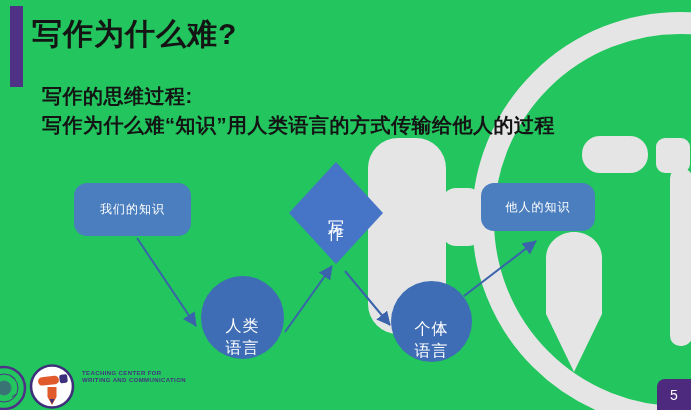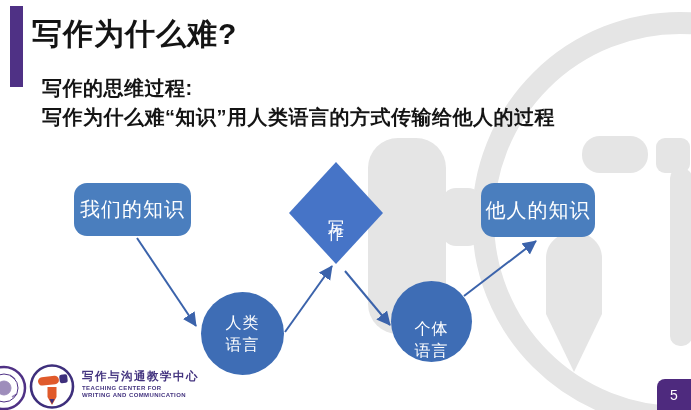--- a/index.html
+++ b/index.html
@@ -1,36 +1,36 @@
 <!DOCTYPE html>
 <html><head>
 <meta charset="utf-8">
 <style>
   html,body{margin:0;padding:0;background:#888;}
   *{box-sizing:border-box;font-family:"Liberation Sans","DejaVu Sans",sans-serif;}
   #slide{
-    position:relative;width:691px;height:410px;background:#ffffff;
+    position:relative;width:691px;height:410px;background:#22c55e;
     overflow:hidden;margin:0 auto;
   }
   .abs{position:absolute;}
   
   #accent-bar{left:10px;top:6px;width:13px;height:81px;background:#4F3185;z-index:3;}
   #title{left:32px;top:14px;font-size:30px;font-weight:800;color:#141414;letter-spacing:1px;z-index:3;}
-  #subtitle{left:42px;top:74px;font-size:20px;font-weight:700;color:#141414;line-height:29px;letter-spacing:0.5px;z-index:3;}
+  #subtitle{left:42px;top:82px;font-size:20px;font-weight:700;color:#141414;line-height:29px;letter-spacing:0.5px;z-index:3;}
   
   #watermark{left:0;top:0;z-index:0;}
   
   #arrows{left:0;top:0;z-index:2;}
   
   .node{display:flex;align-items:center;justify-content:center;color:#fff;text-align:center;z-index:3;}
-  .rect-node{width:117px;height:53px;border-radius:13px;background:#4A7EBE;font-size:20px;letter-spacing:1px;}
+  .rect-node{width:117px;height:53px;border-radius:13px;background:#4A7EBE;font-size:12px;letter-spacing:1px;}
   #node-our-knowledge{left:74px;top:183px;}
-  #node-others-knowledge{left:481px;top:183px;width:114px;height:54px;}
+  #node-others-knowledge{left:481px;top:183px;width:114px;height:48px;}
   .circle-node{width:83px;height:83px;border-radius:50%;background:#3E6DB5;font-size:16px;line-height:22px;letter-spacing:1px;}
-  #node-human-language{left:201px;top:292px;}
+  #node-human-language{left:201px;top:276px;align-items:flex-end;}
   #node-individual-language{left:391px;top:281px;width:81px;height:81px;align-items:flex-end;}
   #node-writing{
     left:289px;top:162px;width:94px;height:102px;background:#4674C7;
     clip-path:polygon(50% 0,100% 50%,50% 100%,0 50%);
     font-size:16px;
   }
   #node-writing .vtext{writing-mode:vertical-rl;letter-spacing:5px;line-height:18px;}
   
   #seal{left:0;top:362px;z-index:3;}
   #tc-logo{left:28px;top:363px;z-index:3;}
@@ -121,21 +121,20 @@
     <circle cx="24" cy="23.5" r="21" fill="#fff" stroke="#3E2F7C" stroke-width="2.6"></circle>
     <g>
       <rect x="10" y="13.5" width="21" height="8.5" rx="4.2" fill="#E05A2B" transform="rotate(-6 20 18)"></rect>
       <rect x="31.5" y="11.5" width="8" height="8.5" rx="2" fill="#3E2F7C" transform="rotate(-6 35 16)"></rect>
       <path d="M19.5,24 h9 v10 l-4.5,8 l-4.5,-8 z" fill="#E05A2B"></path>
       <path d="M21.5,36 h5 l-2.5,5 z" fill="#3E2F7C"></path>
     </g>
   </svg>
 
   <div id="footer-text" class="abs">
-    <div id="footer-zh">写作与沟通教学中心</div>
     <div id="footer-en1">TEACHING CENTER FOR</div>
     <div id="footer-en2">WRITING AND COMMUNICATION</div>
   </div>
 
   <div id="page-badge" class="abs">
     <span>5</span>
   </div>
 
 </div>
 

